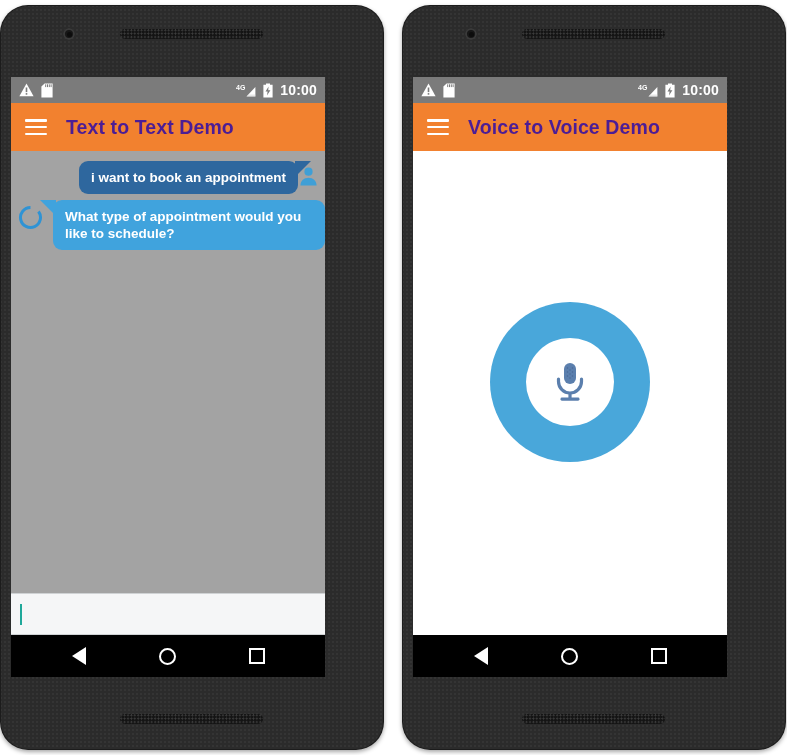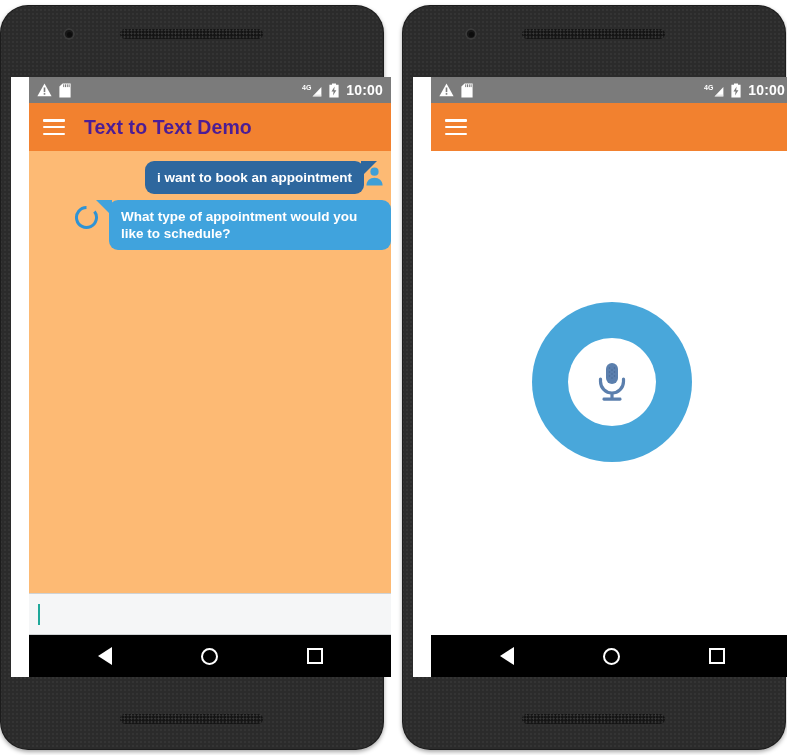--- a/index.html
+++ b/index.html
@@ -78,27 +78,26 @@
     border-radius: 6px;
     background: #141414;
     background-image: radial-gradient(circle at 1.2px 1.2px, #3c3c3c 0.9px, transparent 1px);
     background-size: 3.4px 3.4px;
   }
 
   
   .screen {
     position: absolute;
     left: 11px; top: 72px;
-    width: 362px;
+    width: 314px;
     height: 600px;
     background: #ffffff;
     overflow: hidden;
     display: flex;
     flex-direction: column;
-    padding-left: 18px;
   }
 
   
   .statusbar {
     height: 26px;
     background: #7b7b7b;
     display: flex;
     align-items: center;
     padding: 0 8px;
     flex: 0 0 auto;
@@ -138,21 +137,21 @@
     color: #4c1d95;
     font-size: 19.5px;
     font-weight: bold;
     letter-spacing: 0.1px;
     font-family: "Liberation Sans", sans-serif;
   }
 
   
   .chatbody {
     flex: 1 1 auto;
-    background: #fdba74;
+    background: #a3a3a3;
     position: relative;
     overflow: hidden;
     padding-top: 7px;
   }
   .msg-row {
     display: flex;
     align-items: flex-start;
     padding: 3px 0;
   }
   .msg-row--user { justify-content: flex-end; padding-right: 3px; }
@@ -421,20 +420,21 @@
           <span class="status-time">10:00</span>
         </div>
       </div>
 
       <div class="appbar">
         <div class="hamburger">
           <span></span>
             <span></span>
             <span></span>
         </div>
+        <div class="appbar-title">Voice to Voice Demo</div>
       </div>
 
       <div class="voicebody">
         <div class="mic-ring">
           <div class="mic-inner">
             <svg width="36" height="44" viewBox="0 0 36 44">
               <rect x="12" y="3" width="12" height="21" rx="6" fill="#5b7fad"></rect>
               <g fill="#43618c" opacity="0.75">
                 <circle cx="15.5" cy="8" r="0.75"></circle>
                   <circle cx="20.5" cy="8" r="0.75"></circle>

